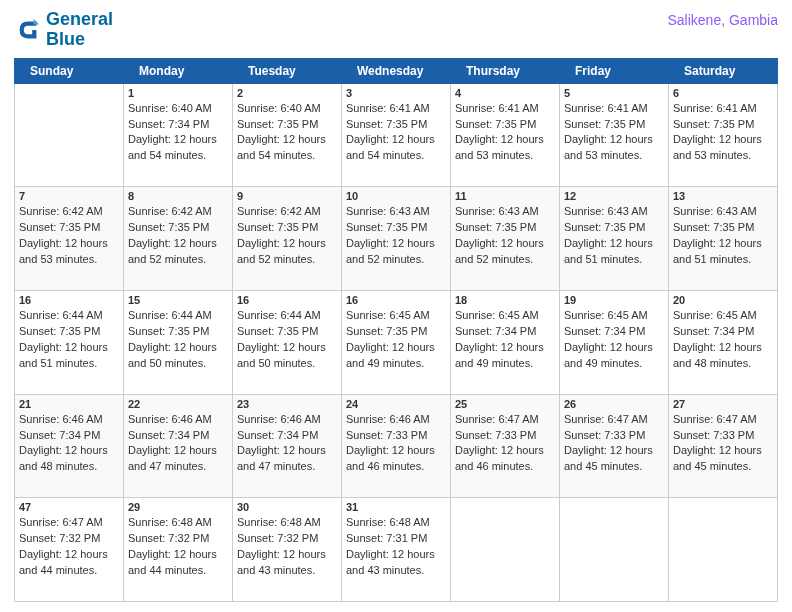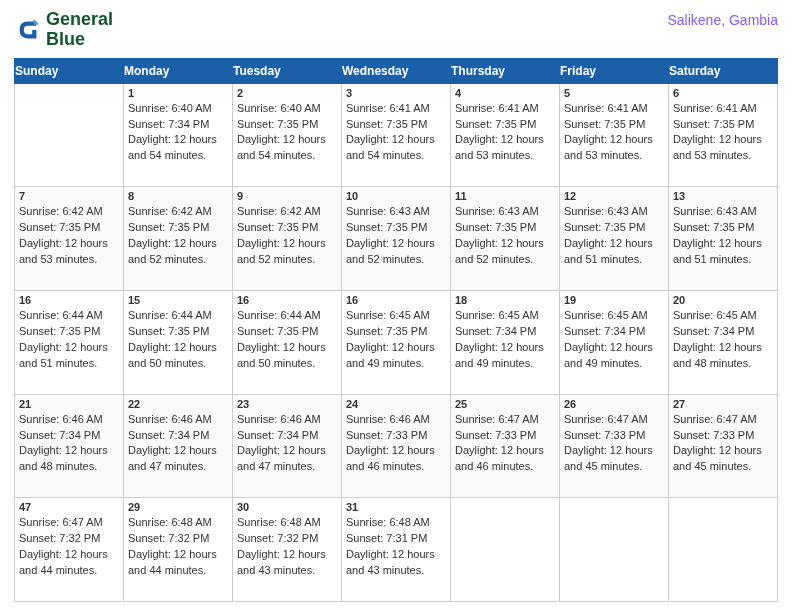--- a/index.html
+++ b/index.html
@@ -24,21 +24,21 @@
       margin-bottom: 8px;
     }
     .logo {
       display: flex;
       align-items: center;
       gap: 4px;
     }
     .logo-text {
       font-size: 18px;
       font-weight: bold;
-      color: #14532d;
+      color: #0369a1;
       line-height: 1.1;
     }
     .logo-icon {
       width: 28px;
       height: 28px;
     }
     .title-block {
       text-align: right;
     }
     .month-year {
@@ -55,21 +55,21 @@
     .calendar-table {
       width: 100%;
       border-collapse: collapse;
       flex: 1;
     }
     .calendar-table th {
       background: #1a5fa8;
       color: #fff;
       font-size: 12px;
       font-weight: bold;
-      padding: 5px 0;
+      padding: 5px 15px;
       text-align: left;
       border: 1px solid #1a5fa8;
     }
     .calendar-table td {
       border: 1px solid #ccc;
       vertical-align: top;
       padding: 3px 4px;
       font-size: 9.5px;
       color: #333;
       width: calc(100% / 7);

